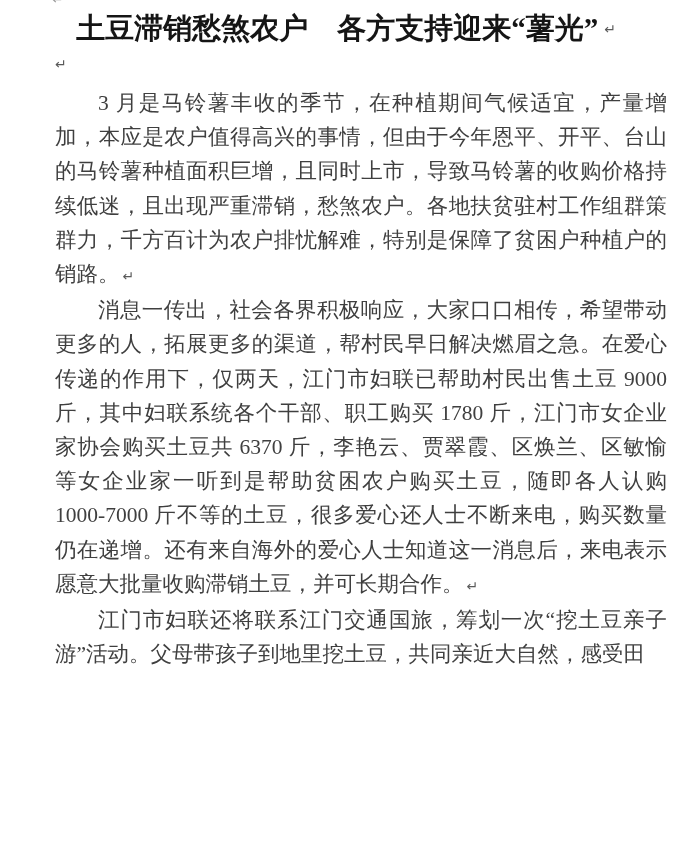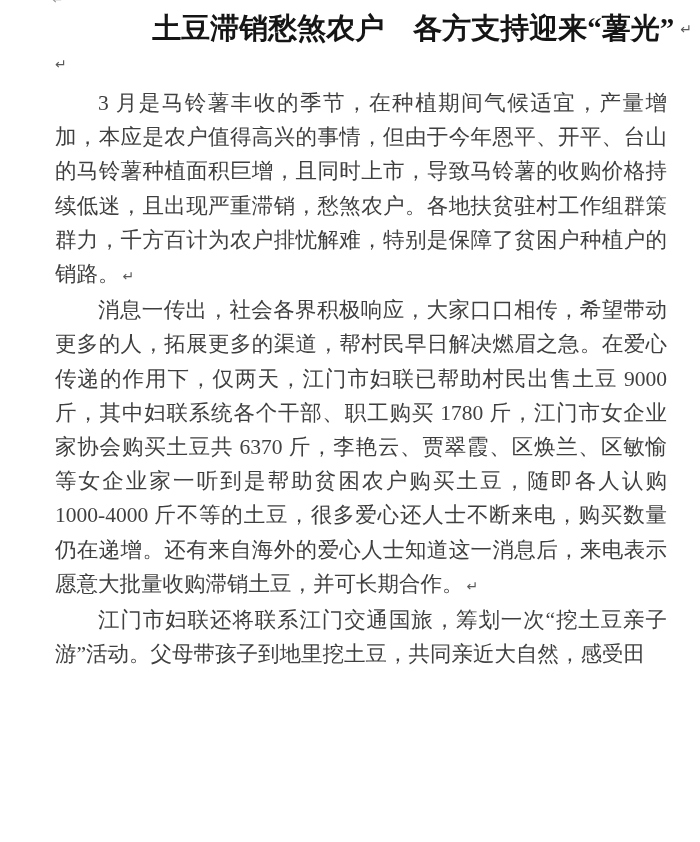--- a/index.html
+++ b/index.html
@@ -10,21 +10,21 @@
     background: #ffffff;
     overflow: hidden;
     font-family: "Liberation Serif", "DejaVu Serif", serif;
   }
   .doc-title {
     position: absolute;
     top: 8px;
     left: 0;
     width: 692px;
     margin: 0;
-    text-align: right;
+    text-align: center;
     font-size: 29px;
     line-height: 40px;
     font-weight: bold;
     color: #151515;
     white-space: nowrap;
   }
   .mark {
     font-family: "DejaVu Sans", sans-serif;
     font-weight: normal;
     font-size: 14px;
@@ -76,18 +76,18 @@
 
   <h1 class="doc-title"><span>土豆滞销愁煞农户　各方支持迎来“薯光”</span><span class="mark title-mark">↵</span></h1>
 
   <span class="mark empty-line-mark">↵</span>
 
   <div class="doc-body">
 
     <p class="para"><span>3 月是马铃薯丰收的季节，在种植期间气候适宜，产量增加，本应是农户值得高兴的事情，但由于今年恩平、开平、台山的马铃薯种植面积巨增，且同时上市，导致马铃薯的收购价格持续低迷，且出现严重滞销，愁煞农户。各地扶贫驻村工作组群策群力，千方百计为农户排忧解难，特别是保障了贫困户种植户的销路。</span><span class="mark">↵</span></p>
 
 
-    <p class="para"><span>消息一传出，社会各界积极响应，大家口口相传，希望带动更多的人，拓展更多的渠道，帮村民早日解决燃眉之急。在爱心传递的作用下，仅两天，江门市妇联已帮助村民出售土豆 9000 斤，其中妇联系统各个干部、职工购买 1780 斤，江门市女企业家协会购买土豆共 6370 斤，李艳云、贾翠霞、区焕兰、区敏愉等女企业家一听到是帮助贫困农户购买土豆，随即各人认购 1000-4000 斤不等的土豆，很多爱心还人士不断来电，购买数量仍在递增。还有来自海外的爱心人士知道这一消息后，来电表示愿意大批量收购滞销土豆，并可长期合作。</span><span class="mark">↵</span></p>
+    <p class="para"><span>消息一传出，社会各界积极响应，大家口口相传，希望带动更多的人，拓展更多的渠道，帮村民早日解决燃眉之急。在爱心传递的作用下，仅两天，江门市妇联已帮助村民出售土豆 9000 斤，其中妇联系统各个干部、职工购买 1780 斤，江门市女企业家协会购买土豆共 6370 斤，李艳云、贾翠霞、区焕兰、区敏愉等女企业家一听到是帮助贫困农户购买土豆，随即各人认购 1000-7000 斤不等的土豆，很多爱心还人士不断来电，购买数量仍在递增。还有来自海外的爱心人士知道这一消息后，来电表示愿意大批量收购滞销土豆，并可长期合作。</span><span class="mark">↵</span></p>
 
     <p class="para"><span>江门市妇联还将联系江门交通国旅，筹划一次“挖土豆亲子游”活动。父母带孩子到地里挖土豆，共同亲近大自然，感受田</span></p>
 
   </div>
 </div>
 
 </body></html>

